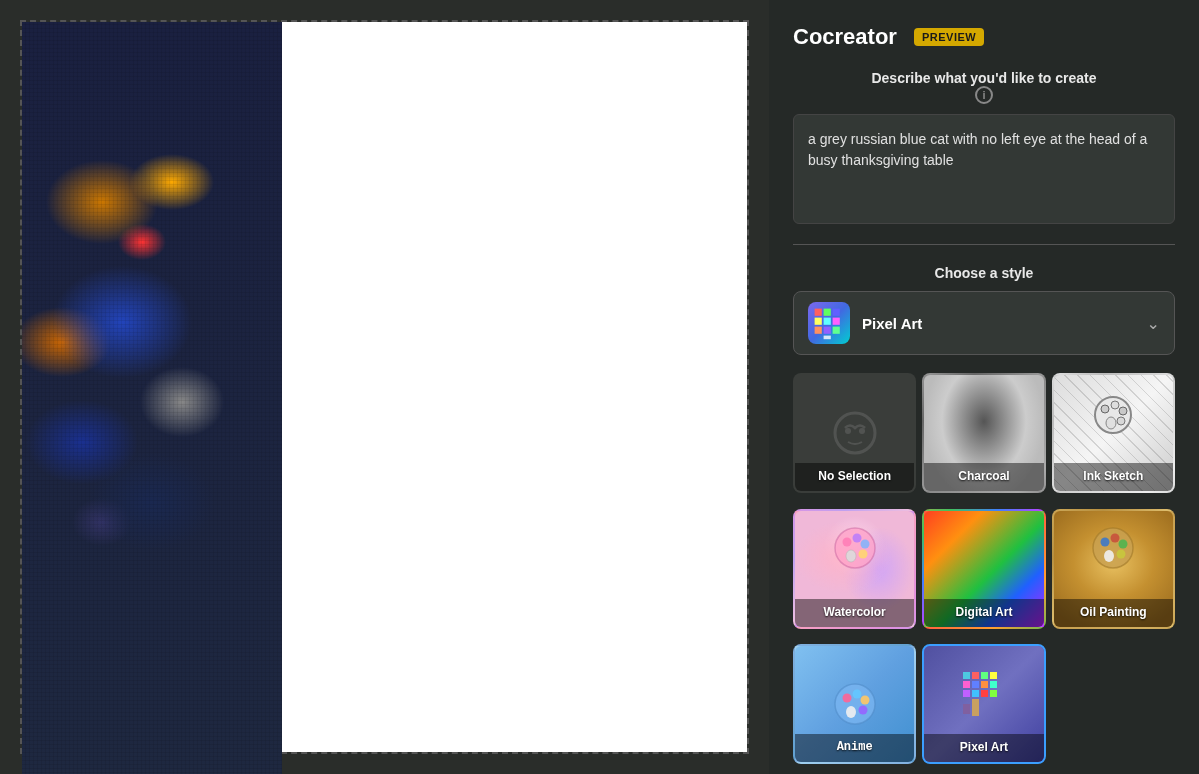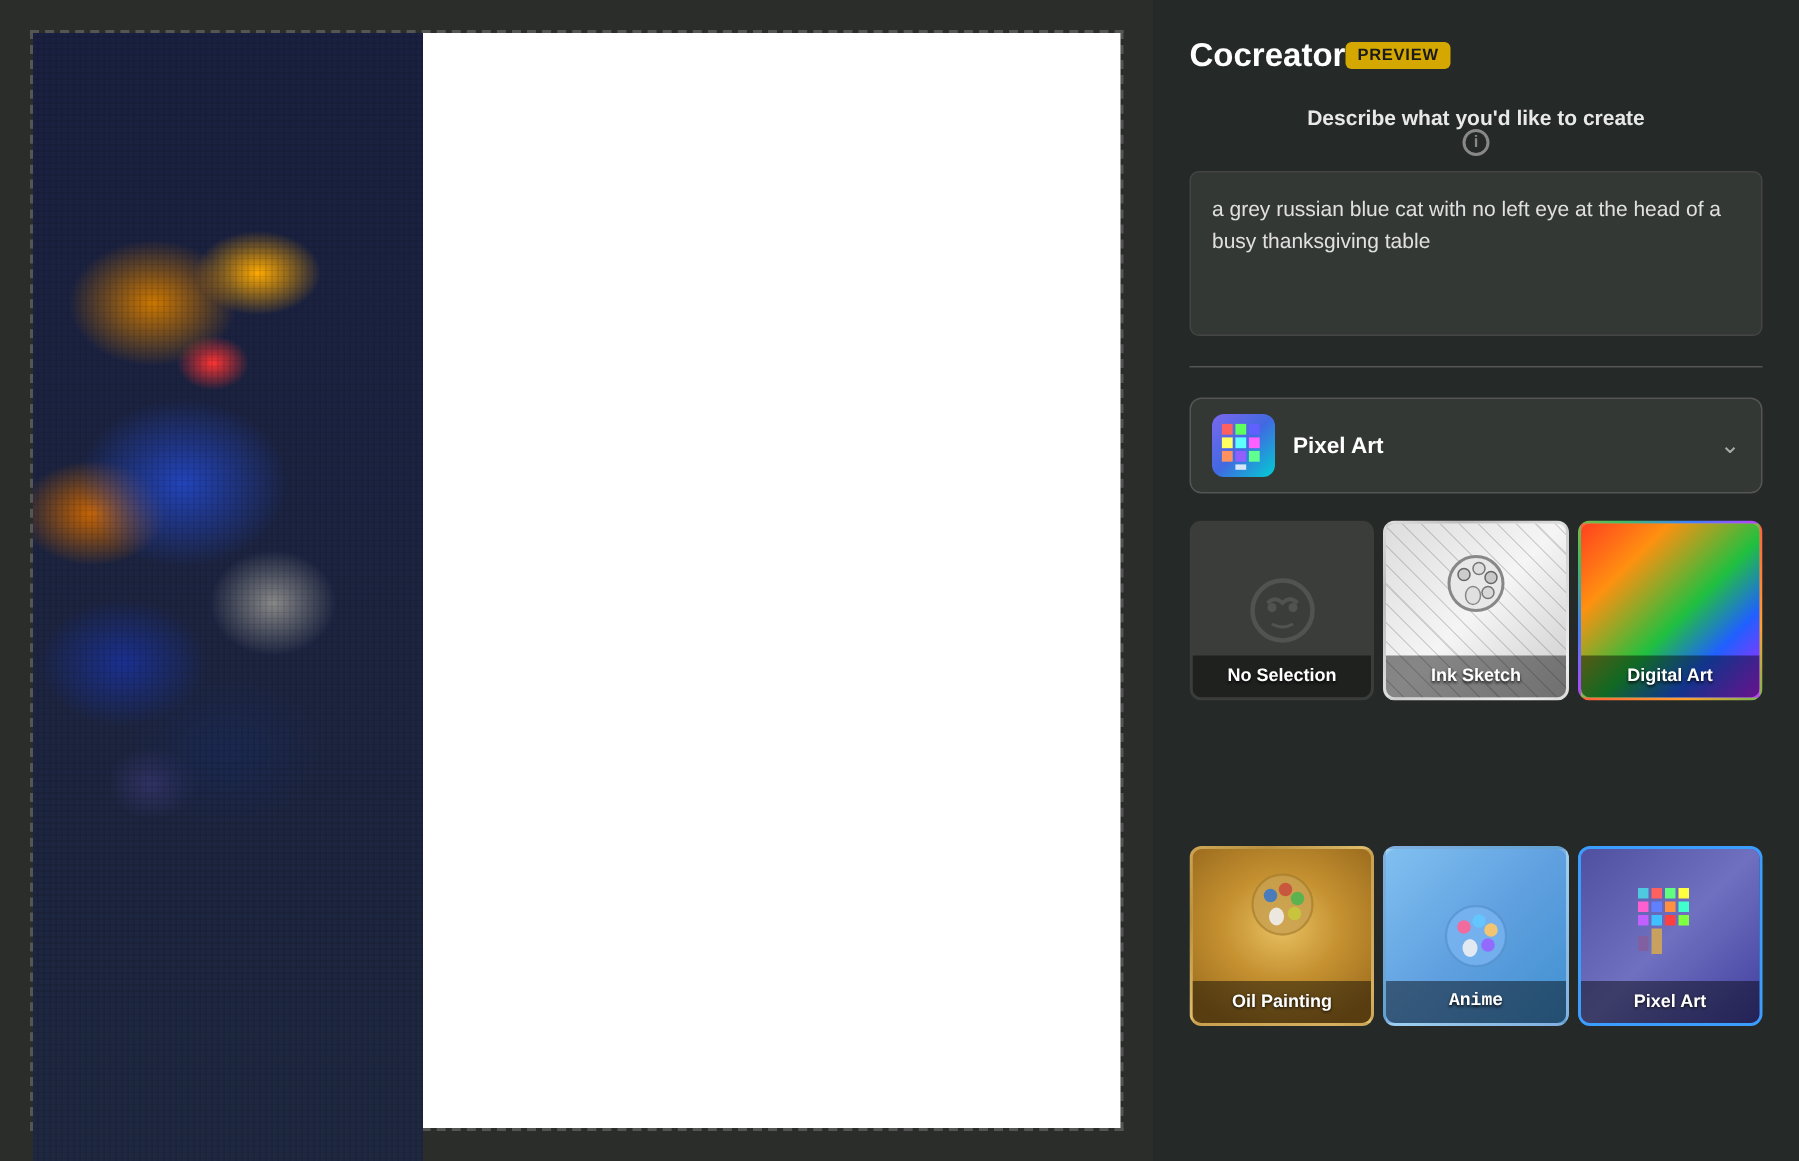--- a/index.html
+++ b/index.html
@@ -63,20 +63,21 @@
     }
 
     .preview-badge {
       background: #d4a800;
       color: #1a1a1a;
       font-size: 11px;
       font-weight: 700;
       padding: 3px 8px;
       border-radius: 4px;
       letter-spacing: 0.5px;
+      margin-left: 17px;
     }
 
     
     .section-label {
       color: #e8e8e8;
       font-size: 14px;
       font-weight: 600;
       margin-bottom: 10px;
       display: flex;
       align-items: center;
@@ -355,20 +356,23 @@
 
   <div class="section-label">
     <span>Describe what you'd like to create</span>
     <div class="info-icon">i</div>
   </div>
 
   <textarea class="description-textarea" spellcheck="true" style="color: rgb(224, 224, 224);">a grey russian blue cat with no left eye at the head of a busy thanksgiving table</textarea>
 
   <div class="textarea-bottom-line"></div>
 
+  <div class="section-label">
+    <span>Choose a style</span>
+  </div>
 
   <div class="style-dropdown">
     <div class="style-icon">
 
       <svg class="palette-svg" viewBox="0 0 40 40" xmlns="http://www.w3.org/2000/svg">
         <rect x="4" y="4" width="8" height="8" fill="#ff6060"></rect>
         <rect x="14" y="4" width="8" height="8" fill="#60ff60"></rect>
         <rect x="24" y="4" width="8" height="8" fill="#6060ff"></rect>
         <rect x="4" y="14" width="8" height="8" fill="#ffff60"></rect>
         <rect x="14" y="14" width="8" height="8" fill="#60ffff"></rect>
@@ -391,38 +395,56 @@
           <circle cx="25" cy="25" r="20" fill="none" stroke="#888" stroke-width="3"></circle>
           <path d="M15 20 Q20 15 25 20 Q30 15 35 20" fill="none" stroke="#888" stroke-width="2.5"></path>
           <circle cx="18" cy="23" r="3" fill="#888"></circle>
           <circle cx="32" cy="23" r="3" fill="#888"></circle>
           <path d="M18 34 Q25 38 32 34" fill="none" stroke="#888" stroke-width="2"></path>
         </svg>
       </div>
       <span class="style-card-label">No Selection</span>
     </div>
 
+    <div class="style-card bg-charcoal">
+      <div style="position:absolute;inset:0;background:radial-gradient(ellipse 60px 80px at 50% 40%, #555 0%, #999 40%, #ccc 70%, #bbb 100%);"></div>
+      <span class="style-card-label">Charcoal</span>
+    </div>
 
     <div class="style-card bg-ink-sketch">
       <div style="position:absolute;inset:0;background:linear-gradient(135deg,#ddd 0%,#f5f5f5 50%,#ccc 100%);">
         <div style="position:absolute;width:100%;height:100%;background:repeating-linear-gradient(45deg,transparent,transparent 8px,rgba(80,80,80,0.2) 8px,rgba(80,80,80,0.2) 9px);"></div>
       </div>
       <div style="position:absolute;top:20px;left:50%;transform:translateX(-50%);width:40px;height:40px;">
         <svg viewBox="0 0 40 40">
           <circle cx="20" cy="20" r="18" fill="#e8e8e8" stroke="#888" stroke-width="2"></circle>
           <circle cx="12" cy="14" r="4" fill="#ccc" stroke="#666" stroke-width="1"></circle>
           <circle cx="22" cy="10" r="4" fill="#ddd" stroke="#777" stroke-width="1"></circle>
           <circle cx="30" cy="16" r="4" fill="#c8c8c8" stroke="#666" stroke-width="1"></circle>
           <circle cx="28" cy="26" r="4" fill="#d8d8d8" stroke="#777" stroke-width="1"></circle>
           <ellipse cx="18" cy="28" rx="5" ry="6" fill="#e0e0e0" stroke="#888" stroke-width="1"></ellipse>
         </svg>
       </div>
       <span class="style-card-label">Ink Sketch</span>
     </div>
 
+    <div class="style-card bg-watercolor">
+      <div style="position:absolute;inset:0;background:radial-gradient(ellipse 80px 60px at 40% 40%, rgba(255,180,200,0.9) 0%, transparent 60%), radial-gradient(ellipse 60px 70px at 70% 50%, rgba(200,160,255,0.8) 0%, transparent 60%), radial-gradient(ellipse 50px 50px at 50% 30%, rgba(255,220,240,0.9) 0%, transparent 60%); background-color: #f0b8d8;"></div>
+      <div style="position:absolute;top:15px;left:50%;transform:translateX(-50%);width:44px;height:44px;">
+        <svg viewBox="0 0 44 44">
+          <circle cx="22" cy="22" r="20" fill="rgba(255,160,200,0.7)" stroke="rgba(200,100,160,0.5)" stroke-width="1.5"></circle>
+          <circle cx="14" cy="16" r="4.5" fill="rgba(255,120,180,0.8)"></circle>
+          <circle cx="24" cy="12" r="4.5" fill="rgba(180,120,255,0.8)"></circle>
+          <circle cx="32" cy="18" r="4.5" fill="rgba(120,180,255,0.8)"></circle>
+          <circle cx="30" cy="28" r="4.5" fill="rgba(255,220,100,0.8)"></circle>
+          <ellipse cx="18" cy="30" rx="5" ry="6" fill="rgba(220,220,220,0.9)" stroke="rgba(180,180,180,0.5)" stroke-width="1"></ellipse>
+        </svg>
+      </div>
+      <span class="style-card-label">Watercolor</span>
+    </div>
 
     <div class="style-card bg-digital-art">
       <div style="position:absolute;inset:0;background:linear-gradient(135deg,#ff4020 0%,#ff9010 25%,#20c040 55%,#2060ff 75%,#c020ff 100%);"></div>
       <span class="style-card-label">Digital Art</span>
     </div>
 
     <div class="style-card bg-oil-painting">
       <div style="position:absolute;inset:0;background:radial-gradient(ellipse 80px 70px at 50% 45%, #e8c060 0%, #c49030 50%, #a07020 100%);"></div>
       <div style="position:absolute;top:15px;left:50%;transform:translateX(-50%);width:44px;height:44px;">
         <svg viewBox="0 0 44 44">

